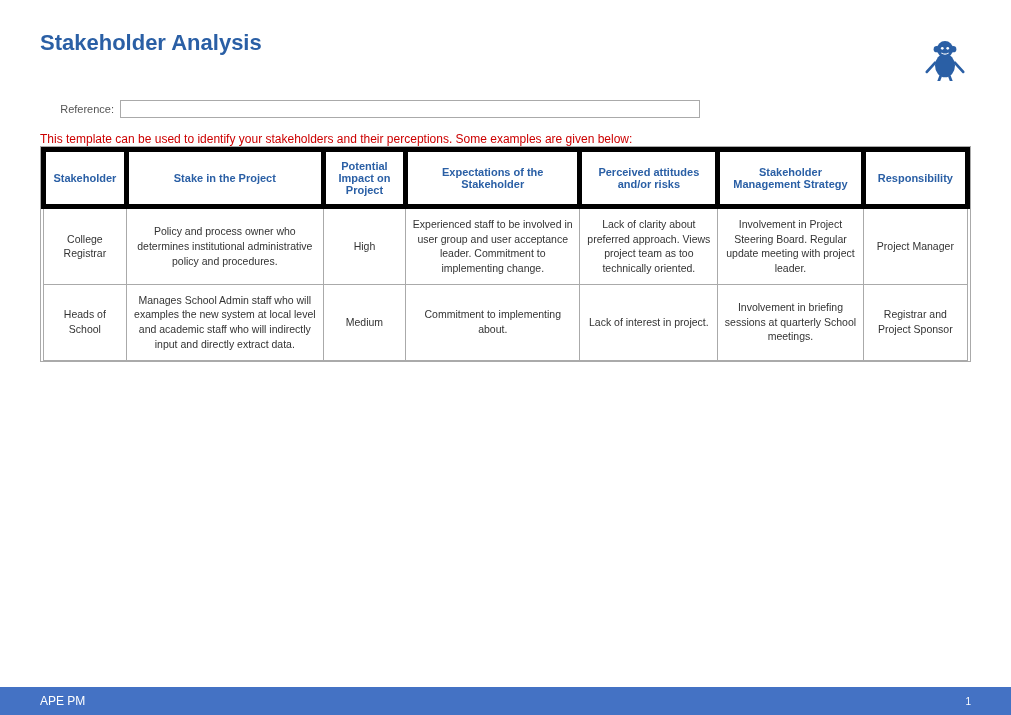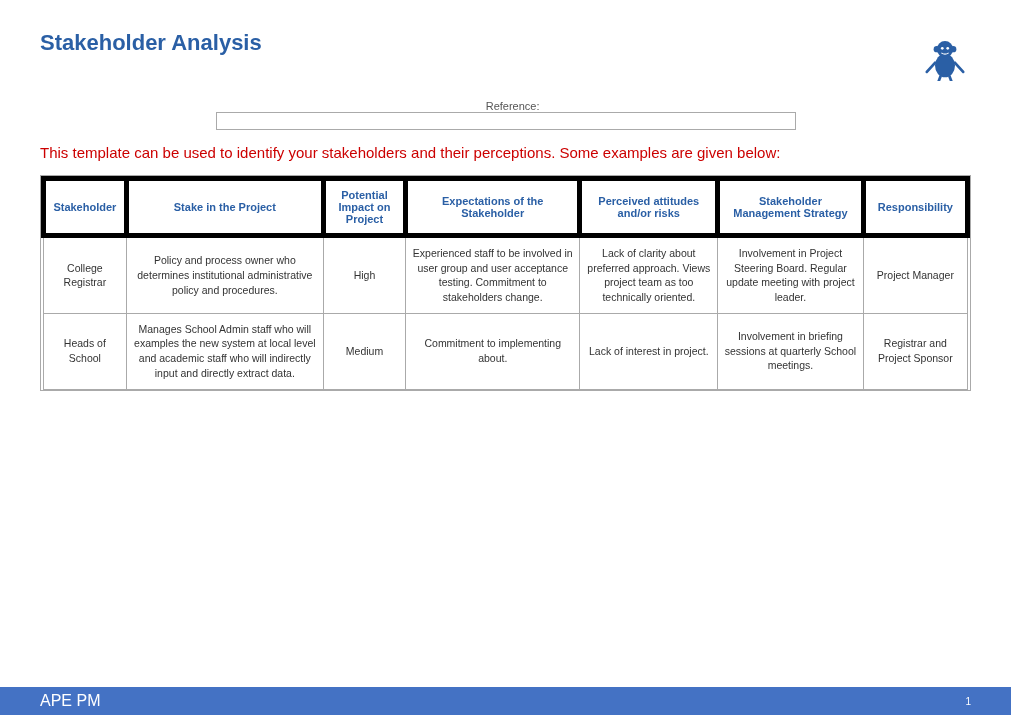--- a/index.html
+++ b/index.html
@@ -40,39 +40,37 @@
       width: 50px;
       height: 50px;
     }
     .form-fields {
       margin-bottom: 14px;
     }
     .form-row {
       display: flex;
       align-items: center;
       margin-bottom: 4px;
-      flex-direction: column;
     }
     .form-label {
       font-size: 11px;
       color: #555;
       width: 80px;
       text-align: right;
       padding-right: 6px;
     }
     .form-input {
       border: 1px solid #aaa;
       height: 18px;
       width: 580px;
       background: #fff;
     }
     .description-text {
-      font-size: 15px;
+      font-size: 12px;
       color: #c00;
-      margin-bottom: 14px;
     }
     .table-container {
       border: 1px solid #aaa;
       width: 100%;
     }
     table {
       width: 100%;
       border-collapse: collapse;
       font-size: 10.5px;
     }
@@ -101,21 +99,21 @@
       left: 0;
       right: 0;
       height: 28px;
       background: #4472c4;
       display: flex;
       align-items: center;
       justify-content: space-between;
       padding: 0 40px;
     }
     .footer-text {
-      font-size: 16px;
+      font-size: 12px;
       color: #fff;
     }
     .footer-page {
       font-size: 10px;
       color: #fff;
     }
   </style>
 </head>
 <body>
 
@@ -168,21 +166,21 @@
           <th>Perceived attitudes and/or risks</th>
           <th>Stakeholder Management Strategy</th>
           <th>Responsibility</th>
         </tr>
       </thead>
       <tbody id="table-body">
       <tr>
             <td>College Registrar</td>
             <td>Policy and process owner who determines institutional administrative policy and procedures.</td>
             <td>High</td>
-            <td>Experienced staff to be involved in user group and user acceptance testing. Commitment to stakeholders change.</td>
+            <td>Experienced staff to be involved in user group and user acceptance leader. Commitment to implementing change.</td>
             <td>Lack of clarity about preferred approach. Views project team as too technically oriented.</td>
             <td>Involvement in Project Steering Board. Regular update meeting with project leader.</td>
             <td>Project Manager</td>
           </tr>
           <tr>
             <td>Heads of School</td>
             <td>Manages School Admin staff who will examples the new system at local level and academic staff who will indirectly input and directly extract data.</td>
             <td>Medium</td>
             <td>Commitment to implementing about.</td>
             <td>Lack of interest in project.</td>

